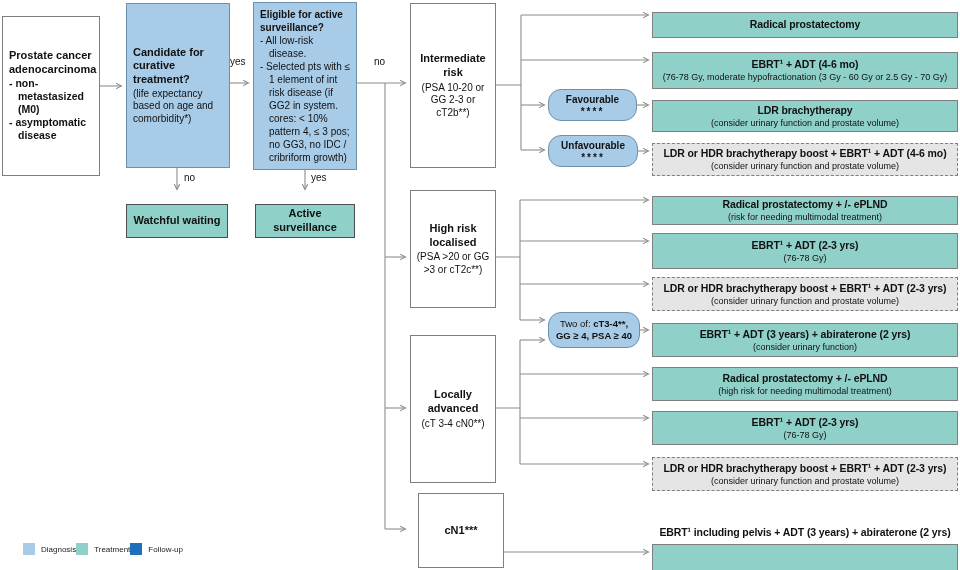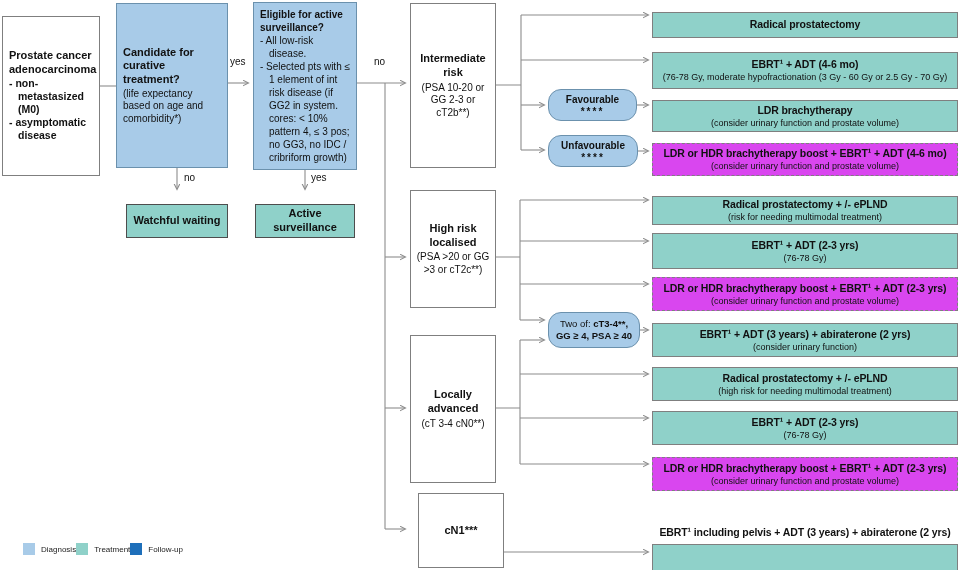--- a/index.html
+++ b/index.html
@@ -16,21 +16,21 @@
 
   
   .leftbox{align-items:flex-start;text-align:left;padding:5px 6px;}
   .leftbox .t{font-weight:bold;font-size:11px;line-height:1.25;}
   .leftbox .s{font-size:10px;line-height:1.25;margin-top:1px;}
   .leftbox .li{font-size:10.5px;line-height:1.25;padding-left:9px;text-indent:-9px;font-weight:bold;}
   .small-body .t{font-size:10px;line-height:1.3;}
   .small-body .li{font-size:10px;font-weight:normal;line-height:1.3;}
 
   #diagnosis-box{left:2px;top:8px;width:98px;height:160px;justify-content:center;margin-top:8px;}
-  #curative-box{left:116px;top:3px;width:112px;height:165px;justify-content:center;}
+  #curative-box{left:126px;top:3px;width:104px;height:165px;justify-content:center;}
   #as-eligibility-box{left:253px;top:2px;width:104px;height:168px;justify-content:flex-start;}
   #watchful-box{left:126px;top:194px;width:102px;height:34px;}
   #active-box{left:255px;top:194px;width:100px;height:34px;}
   #watchful-box .t,#active-box .t{font-weight:bold;font-size:11px;line-height:1.25;}
 
   
   .edge-label{position:absolute;font-size:10px;color:#111;}
 
   
   .risk{left:410px;width:86px;background:#fff;border:1px solid #7f7f7f;padding:3px;}
@@ -48,21 +48,21 @@
   #favourable-box{top:89px;width:89px;height:32px;}
   #unfavourable-box{top:135px;width:90px;height:32px;}
   #two-of-box{top:312px;width:92px;height:36px;font-size:9.5px;line-height:1.3;padding:2px 3px;}
   #two-of-box .crit{font-weight:bold;}
 
   
   .out{left:652px;width:306px;padding:2px 4px;}
   .out .t{font-weight:bold;font-size:10.5px;letter-spacing:-0.1px;white-space:nowrap;line-height:1.25;}
   .out .s{font-size:9px;white-space:nowrap;line-height:1.2;margin-top:1px;}
   .out .s:empty{display:none;}
-  .out.dashed{background:#d946ef;border:1px dashed #7f7f7f;}
+  .out.dashed{background:#e5e5e5;border:1px dashed #7f7f7f;}
 
   
   .legend{position:absolute;left:23px;top:543px;display:flex;align-items:center;}
   .legend-item{display:flex;align-items:center;gap:6px;}
   .legend-swatch{width:12px;height:12px;display:inline-block;}
   .legend-label{font-size:8px;color:#222;}
 </style>
 </head>
 <body>
 

